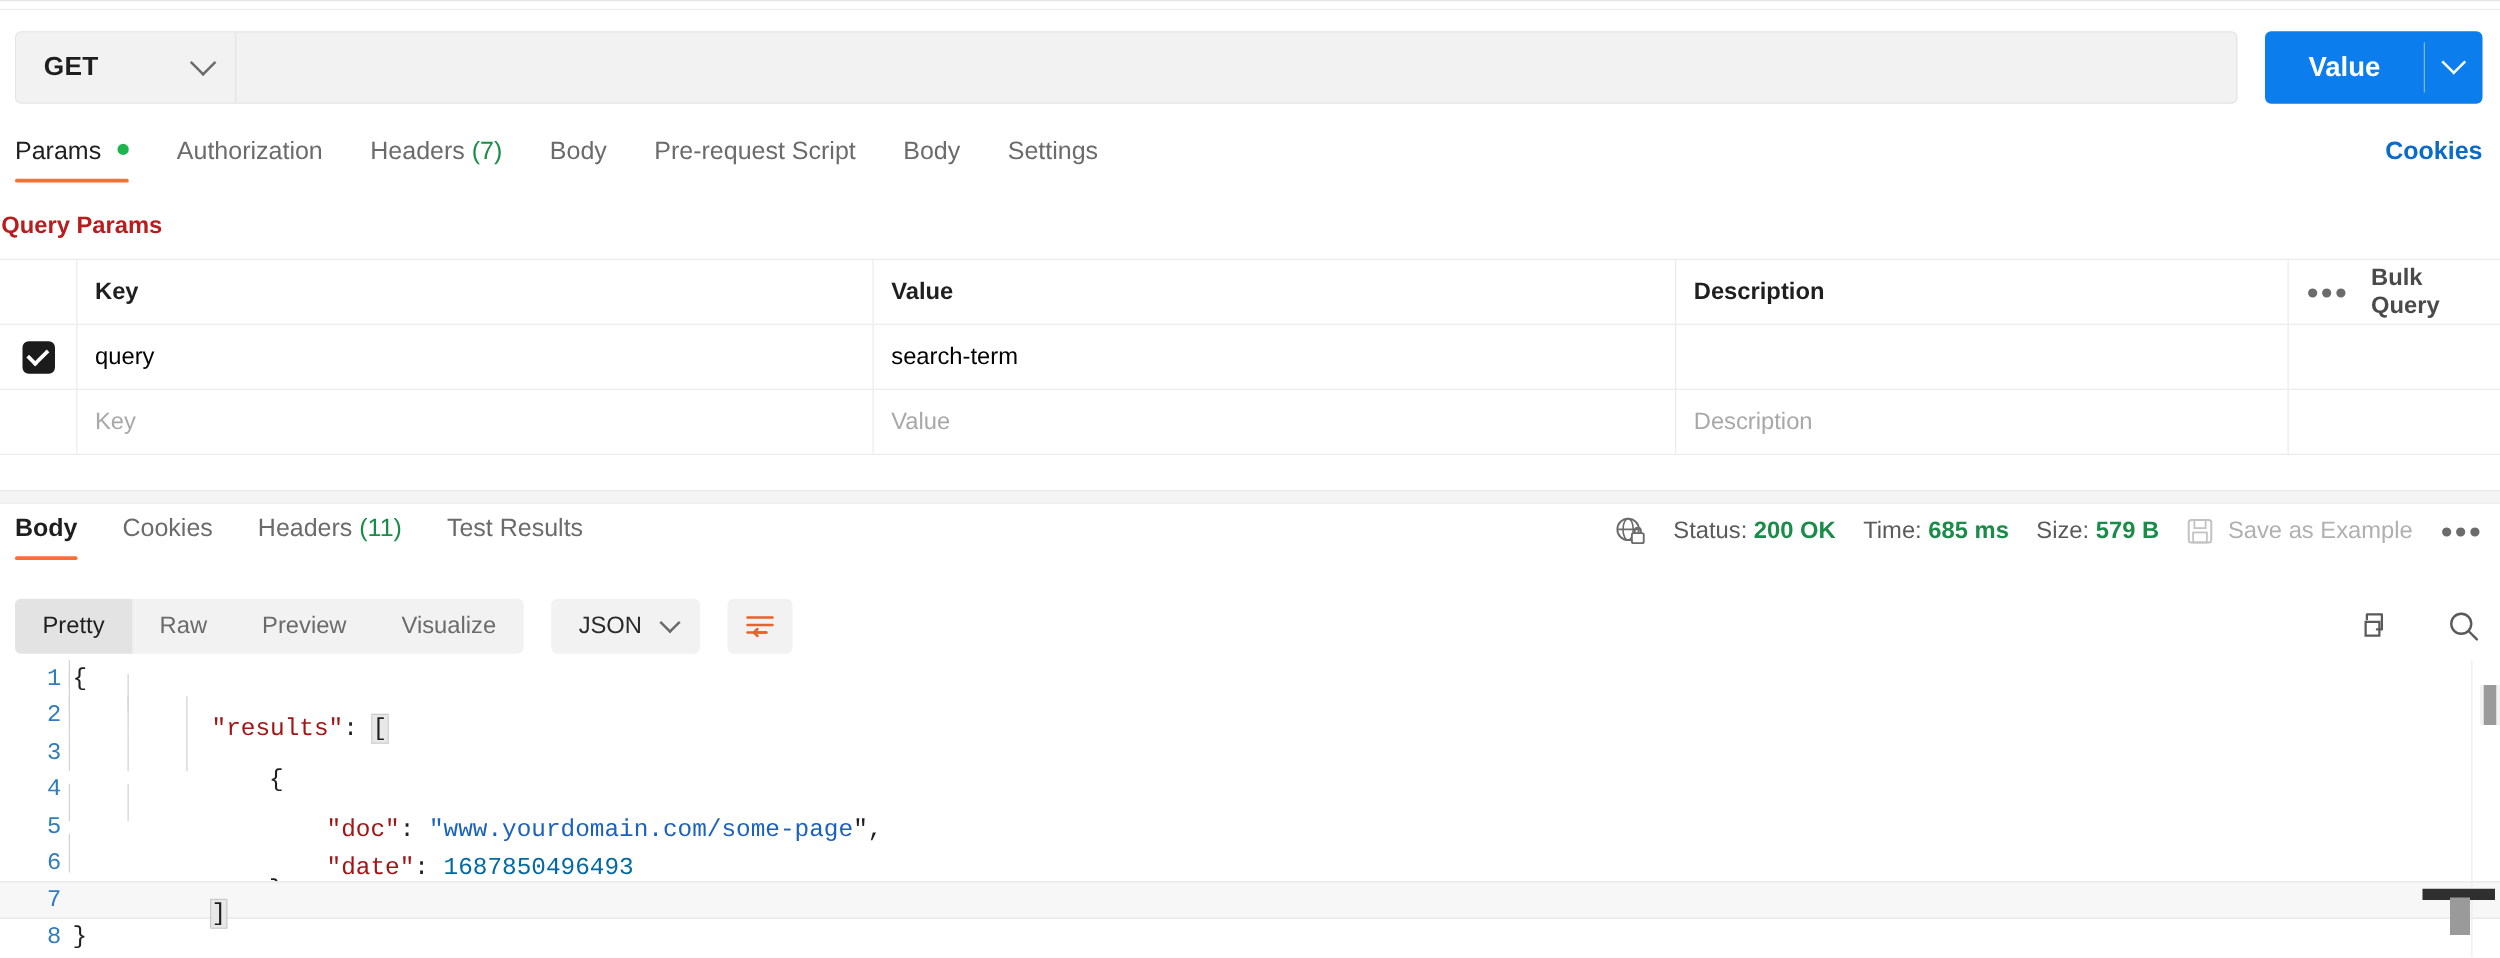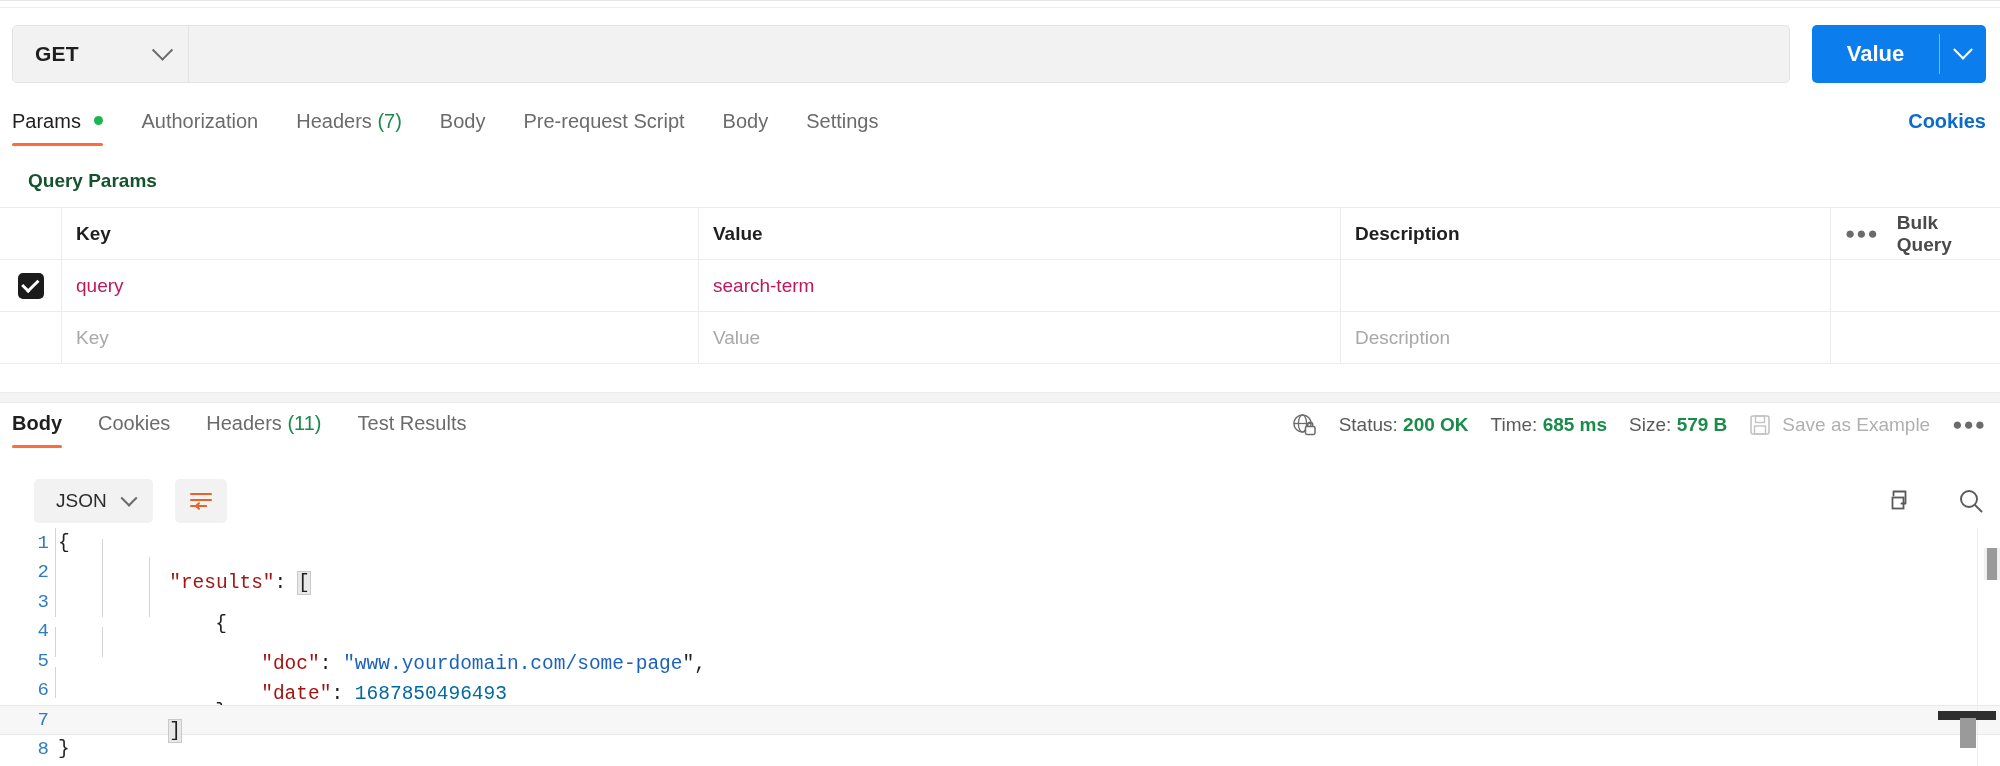--- a/index.html
+++ b/index.html
@@ -173,24 +173,24 @@
     font-weight: 700;
     color: #0b6bcb;
     cursor: pointer;
     padding-bottom: 13px;
   }
 
   
   .qp-label {
     position: absolute;
     top: 170px;
-    left: 28px;
+    left: 1px;
     font-size: 19px;
     font-weight: 700;
-    color: #14532d;
+    color: #b91c1c;
   }
 
   
   .params-table {
     position: absolute;
     top: 207px;
     left: 0;
     right: 0;
     border-top: 1px solid #ececec;
     border-bottom: 1px solid #ececec;
@@ -202,21 +202,21 @@
     height: 51px;
   }
   .prow:last-child { border-bottom: none; }
   .pcell {
     display: flex;
     align-items: center;
     border-right: 1px solid #ececec;
     padding: 0 14px;
     box-sizing: border-box;
     font-size: 19px;
-    color: #be185d;
+    color: #000000;
   }
   .c-check { width: 62px; justify-content: center; padding: 0; }
   .c-key { width: 637px; }
   .c-val { width: 642px; }
   .c-desc { flex: 1; }
   .c-bulk {
     width: 169px;
     border-right: none;
     justify-content: flex-start;
     gap: 18px;
@@ -588,20 +588,26 @@
           <rect x="5.5" y="12" width="11" height="8" stroke="#c2c2c2" stroke-width="1.4"></rect>
         </svg>
       </span>
       <span>Save as Example</span>
     </span>
     <span class="dots">●●●</span>
   </div>
 </div>
 
 <div class="fmt-bar">
+  <div class="seg">
+    <div class="seg-item active">Pretty</div>
+    <div class="seg-item">Raw</div>
+    <div class="seg-item">Preview</div>
+    <div class="seg-item">Visualize</div>
+  </div>
   <div class="json-sel">
     <span>JSON</span>
     <span class="chev-sm"></span>
   </div>
   <div class="wrap-btn">
     <span style="display:flex;">
       <svg width="26" height="22" viewBox="0 0 26 22" fill="none">
         <line x1="3" y1="4" x2="23" y2="4" stroke="#e8622c" stroke-width="2" stroke-linecap="round"></line>
         <line x1="3" y1="10" x2="23" y2="10" stroke="#e8622c" stroke-width="2" stroke-linecap="round"></line>
         <path d="M3 16h15a3 3 0 0 1 0 0" stroke="#e8622c" stroke-width="2" stroke-linecap="round"></path>

